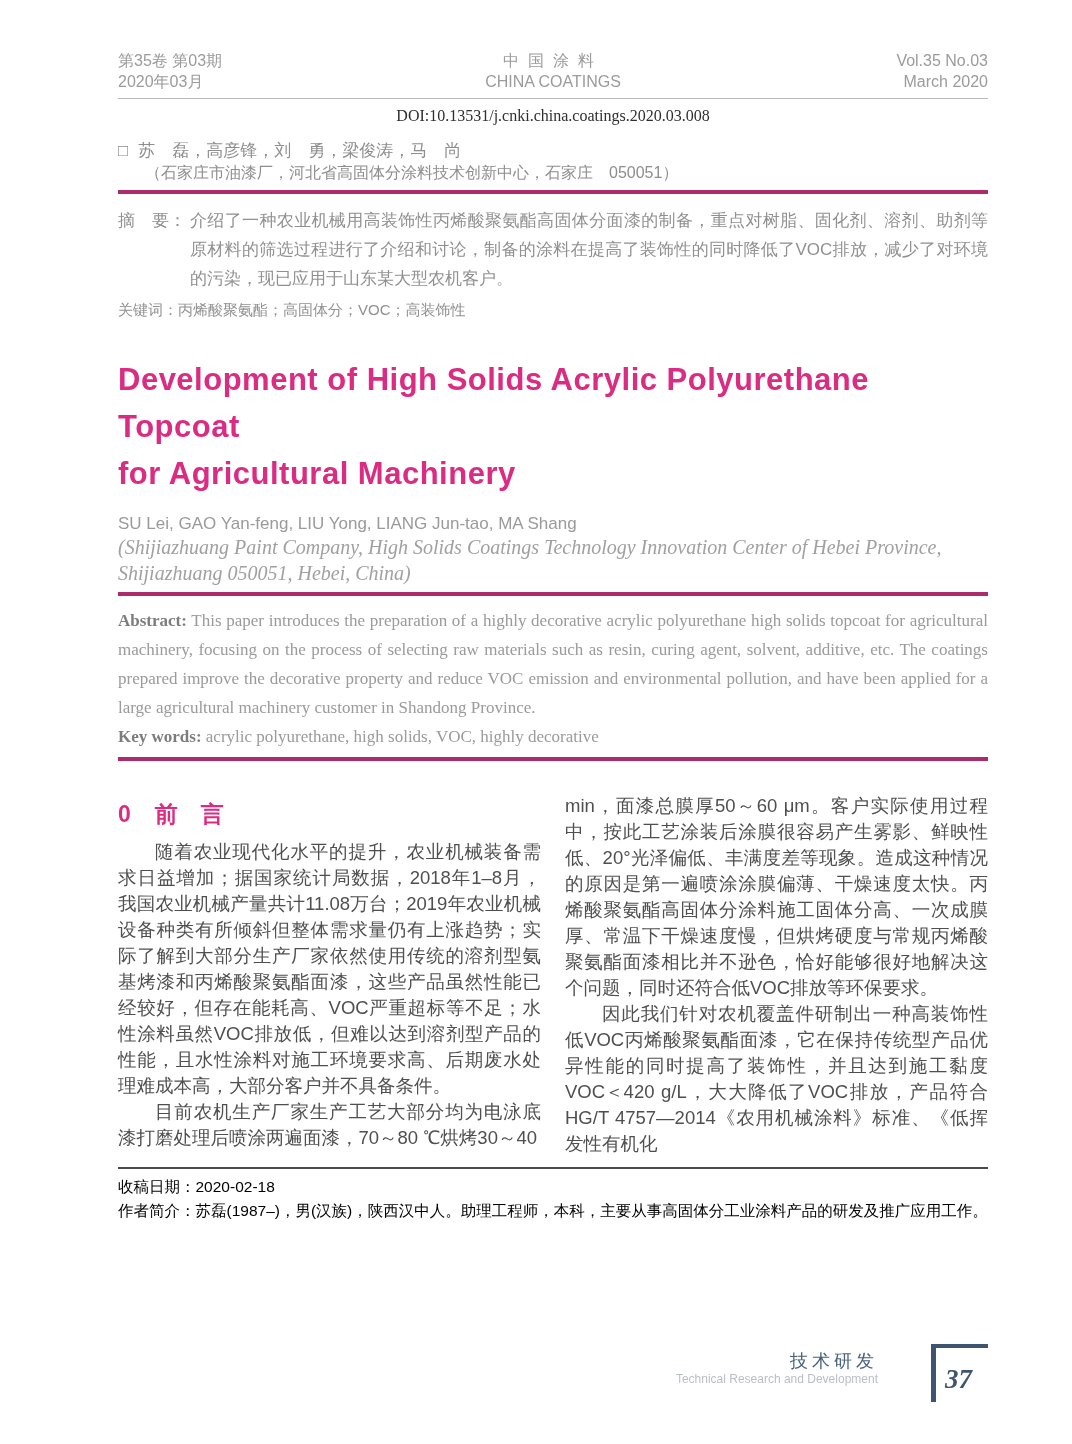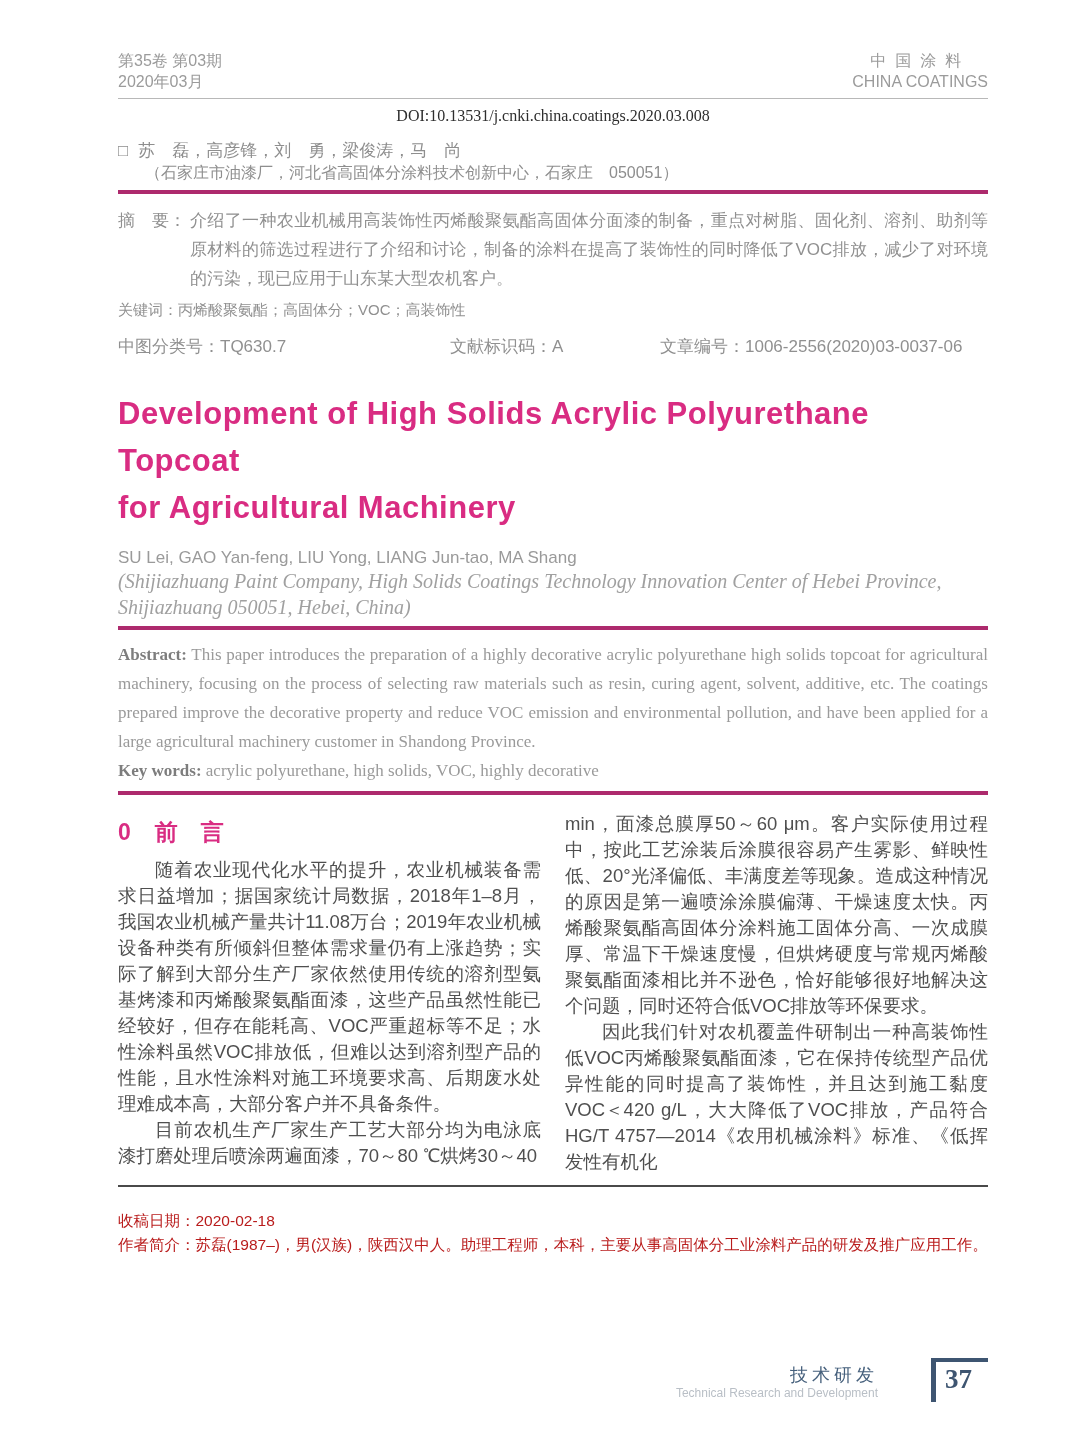--- a/index.html
+++ b/index.html
@@ -58,62 +58,66 @@
     color:#a0a0a0;font-size:20px;line-height:26px;
   }
   
   .abstract-en{
     margin-top:10px;font-family:"Liberation Serif","DejaVu Serif",serif;
     color:#9a9a9a;font-size:17px;line-height:29px;text-align:justify;
   }
   .abstract-en .lbl,.kw-en .lbl{font-weight:bold;color:#7d7d7d;}
   .kw-en{font-family:"Liberation Serif","DejaVu Serif",serif;color:#9a9a9a;font-size:17px;line-height:29px;}
   
-  .columns{display:flex;gap:24px;margin-top:16px;}
+  .columns{display:flex;gap:24px;margin-top:32px;}
   .col{flex:1;min-width:0;}
   .sec-heading{color:var(--accent-pink);font-size:23px;font-weight:bold;line-height:30px;margin:6px 0 10px;}
   .sec-num{margin-right:24px;}
   .body-p{
     color:#4f4f4f;font-size:18.5px;line-height:26px;text-align:justify;
     text-indent:2em;
   }
   .body-p.no-indent{text-indent:0;}
   
   .rule-dark{height:2px;background:#4a4a4a;margin-top:10px;}
-  .footnotes{margin-top:22px;color:#b91c1c;font-size:15.5px;line-height:24px;}
+  .footnotes{margin-top:6px;color:#000000;font-size:15.5px;line-height:24px;}
   
   .page-footer{
     position:absolute;right:84px;bottom:42px;
     display:flex;align-items:flex-start;gap:44px;
   }
   .footer-labels{text-align:right;margin-right:9px;padding-top:6px;}
   .f-cn{color:#46607c;font-size:18px;letter-spacing:4px;line-height:22px;}
   .f-en{color:#b9bfc6;font-size:12px;line-height:15px;}
   .f-page{
     border-top:4px solid var(--footer-blue);
     border-left:5px solid var(--footer-blue);
     color:var(--footer-blue);
     font-family:"Liberation Serif","DejaVu Serif",serif;
-    font-weight:bold;font-size:27px;line-height:30px;
-    padding:2px 16px 8px 9px;
+    font-style:italic;font-weight:bold;font-size:27px;line-height:30px;
+    padding:16px 16px 8px 9px;
   }
 </style>
 </head>
 <body>
 
 <div class="page">
 
   <header class="j-header">
     <div class="jh-left">
       <div>第35卷 第03期</div>
       <div>2020年03月</div>
     </div>
     <div class="jh-center">
       <div class="jh-cn">中国涂料</div>
       <div>CHINA COATINGS</div>
+    </div>
+    <div class="jh-right">
+      <div>Vol.35 No.03</div>
+      <div>March 2020</div>
     </div>
   </header>
 
   <div class="rule-thin"></div>
 
   <div class="doi">DOI:10.13531/j.cnki.china.coatings.2020.03.008</div>
 
 
   <div class="authors-cn">
     <span class="author-marker">□</span><span>苏　磊，高彦锋，刘　勇，梁俊涛，马　尚</span>
@@ -124,31 +128,20 @@
 
   <div class="abstract-cn">
     <span class="lbl">摘　要：</span>
     <span class="txt">介绍了一种农业机械用高装饰性丙烯酸聚氨酯高固体分面漆的制备，重点对树脂、固化剂、溶剂、助剂等原材料的筛选过程进行了介绍和讨论，制备的涂料在提高了装饰性的同时降低了VOC排放，减少了对环境的污染，现已应用于山东某大型农机客户。</span>
   </div>
 
   <div class="keywords-cn">
     <span>关键词：</span><span>丙烯酸聚氨酯；高固体分；VOC；高装饰性</span>
   </div>
 
-  <div class="class-row">
-    <div>
-      <span>中图分类号：</span><span>TQ630.7</span>
-    </div>
-    <div>
-      <span>文献标识码：</span><span>A</span>
-    </div>
-    <div>
-      <span>文章编号：</span><span>1006-2556(2020)03-0037-06</span>
-    </div>
-  </div>
 
   <h2 class="title-en">
     <div>Development of High Solids Acrylic Polyurethane Topcoat</div>
     <div>for Agricultural Machinery</div>
   </h2>
 
   <div class="authors-en">SU Lei, GAO Yan-feng, LIU Yong, LIANG Jun-tao, MA Shang</div>
   <div class="affil-en">(Shijiazhuang Paint Company, High Solids Coatings Technology Innovation Center of Hebei Province, Shijiazhuang 050051, Hebei, China)</div>
 
   <div class="rule-pink"></div>

